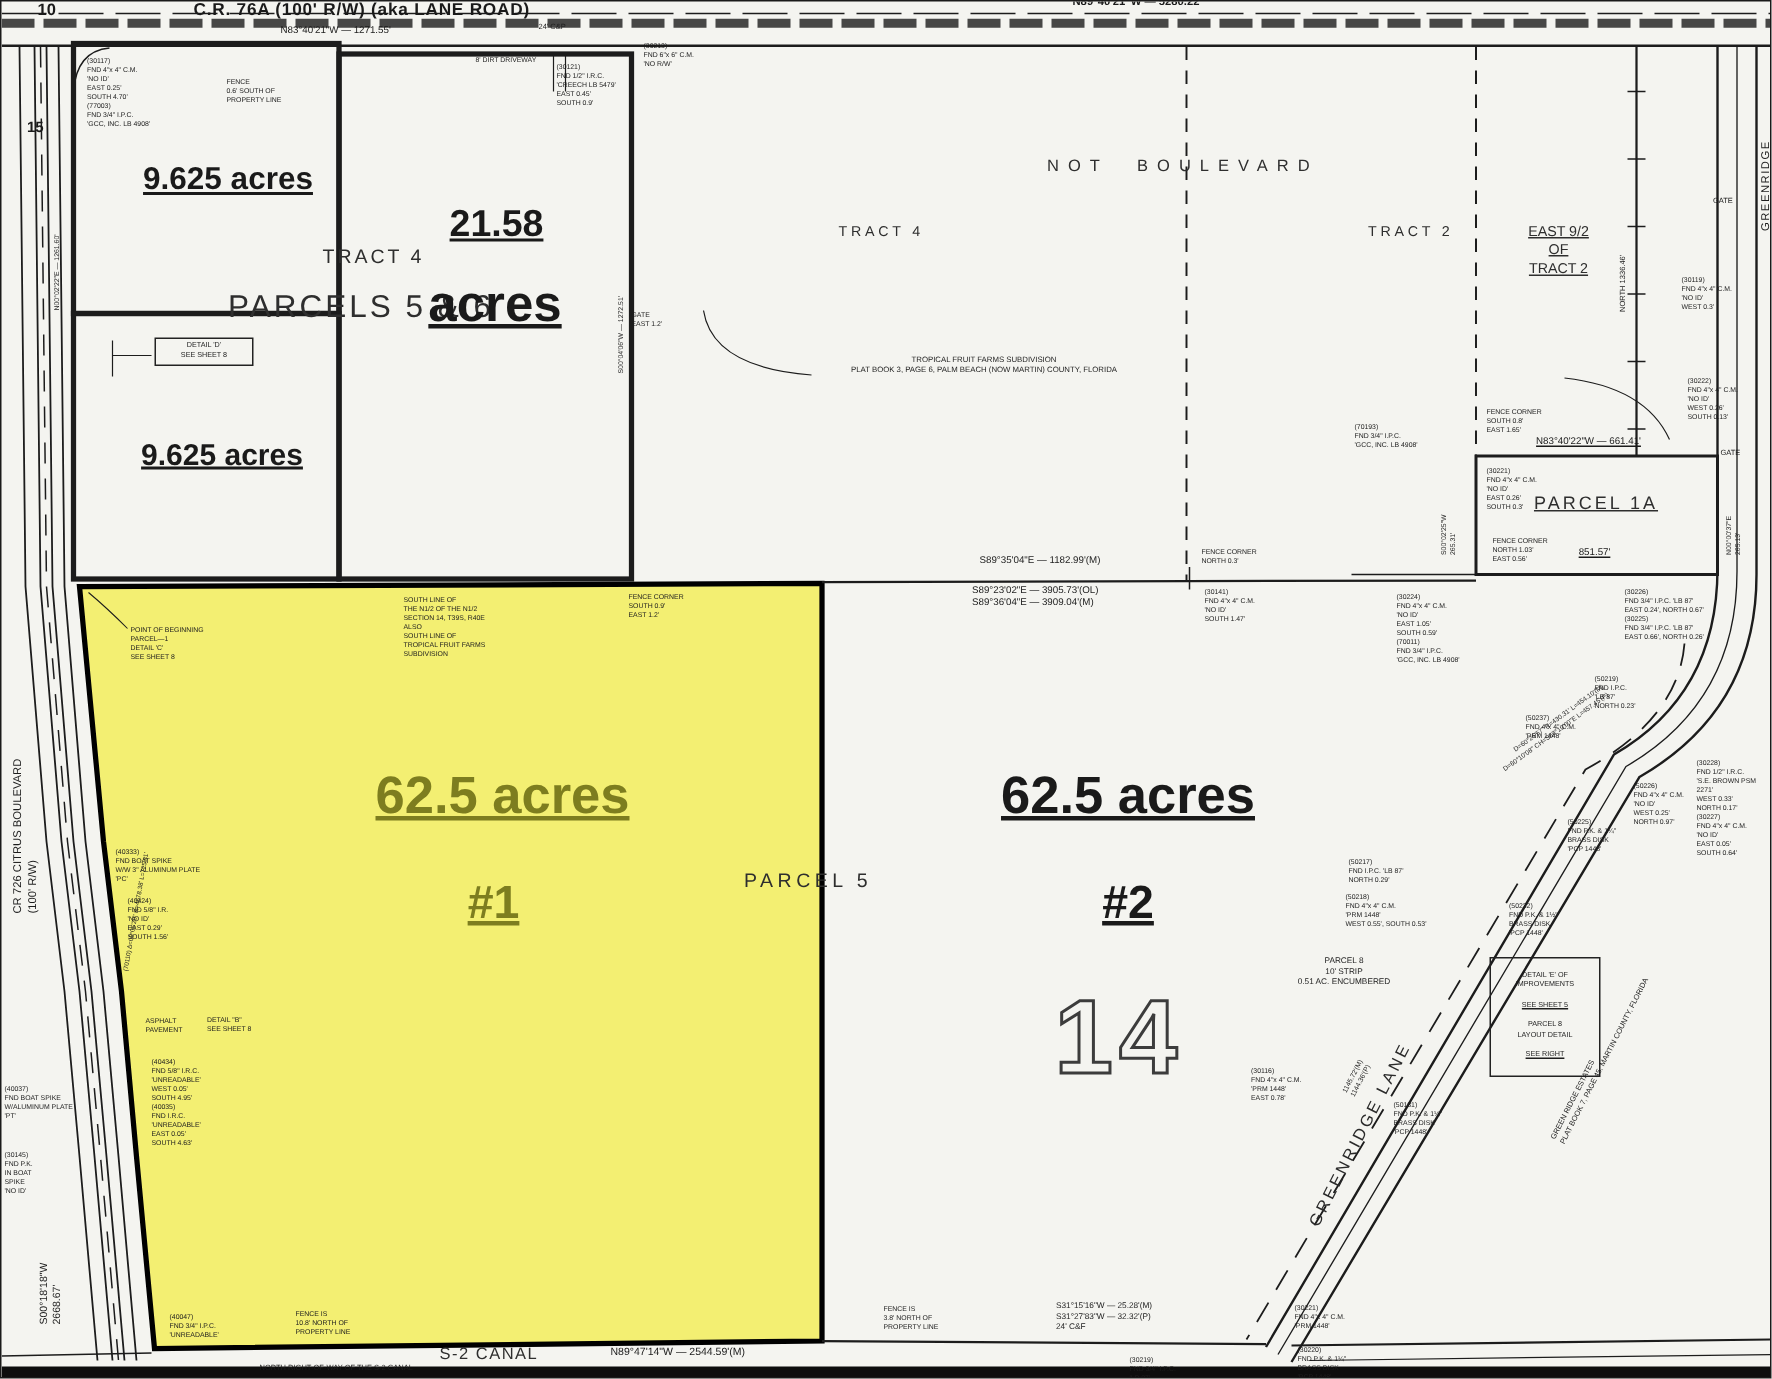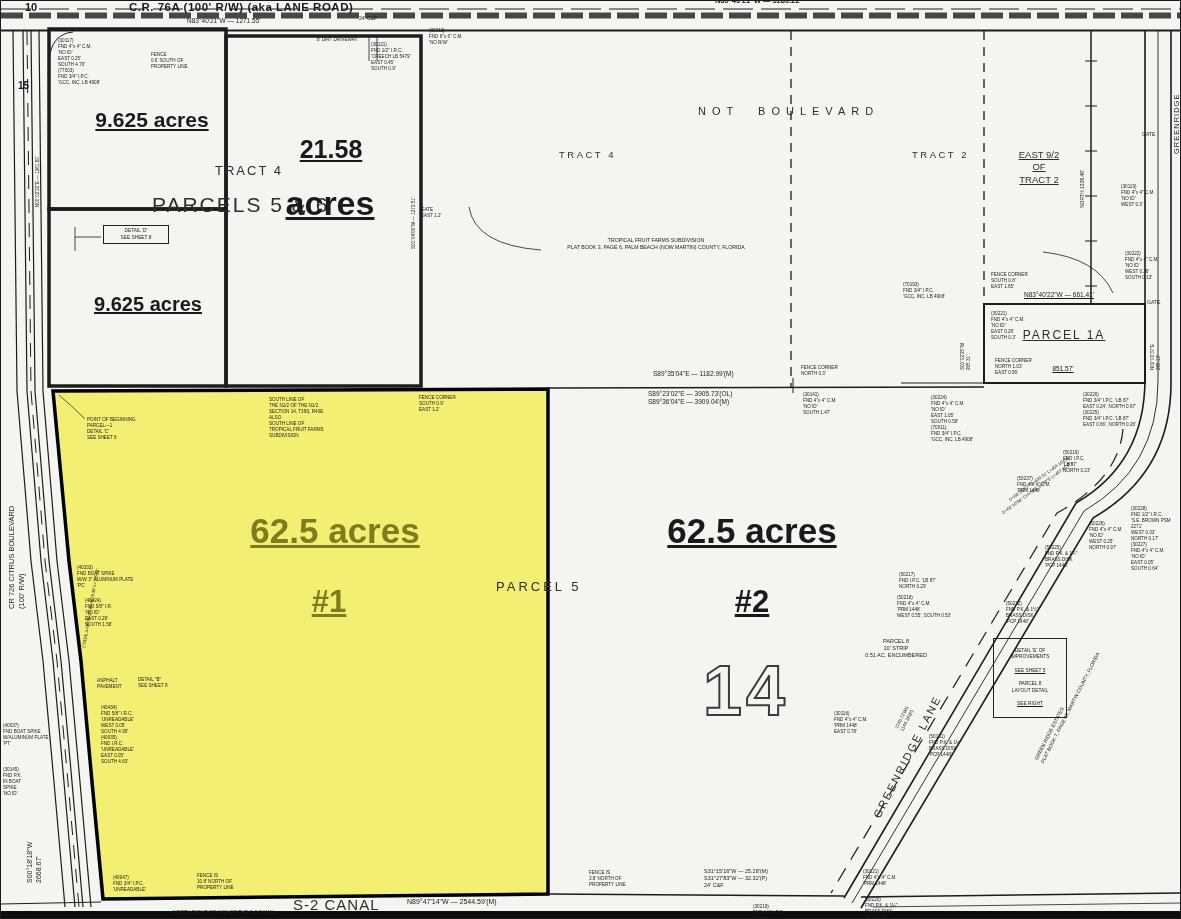--- a/index.html
+++ b/index.html
@@ -107,21 +107,21 @@
 
   <div class="lbl bold cx" style="left:151px;top:107px;font-size:21px">9.625 acres</div>
   <div class="lbl bold cx" style="left:147px;top:292px;font-size:20px">9.625  acres</div>
   <div class="lbl bold cx" style="left:330px;top:134px;font-size:25px">21.58</div>
   <div class="lbl bold cx" style="left:329px;top:183px;font-size:34px">acres</div>
   <div class="lbl bold olive cx" style="left:334px;top:510px;font-size:35px">62.5 acres</div>
   <div class="lbl bold olive cx" style="left:328px;top:584px;font-size:31px">#1</div>
   <div class="lbl bold cx" style="left:751px;top:510px;font-size:35px">62.5 acres</div>
   <div class="lbl bold cx" style="left:751px;top:584px;font-size:31px">#2</div>
 
-  <div class="lbl stamp" style="left:292px;top:896px;font-size:15px;letter-spacing:1px">S-2 CANAL</div>
+  <div class="lbl stamp" style="left:292px;top:896px;font-size:11px;letter-spacing:1px">S-2 CANAL</div>
   <div class="lbl" style="left:406px;top:897px;font-size:7px">N89°47'14"W  —  2544.59'(M)</div>
   <div class="lbl" style="left:1146px;top:299px;font-size:5px">GATE</div>
   <div class="lbl" style="left:1141px;top:131px;font-size:5px">GATE</div>
   <div class="lbl bold" style="left:24px;top:0;font-size:11px">10</div>
   <div class="lbl bold" style="left:17px;top:79px;font-size:10px">15</div>
 
   <div class="detail-box" style="left:102px;top:224px;width:58px">DETAIL 'D'
 SEE SHEET 8</div>
   <div class="detail-box" style="left:992px;top:637px;width:66px">
     <div>DETAIL 'E' OF

